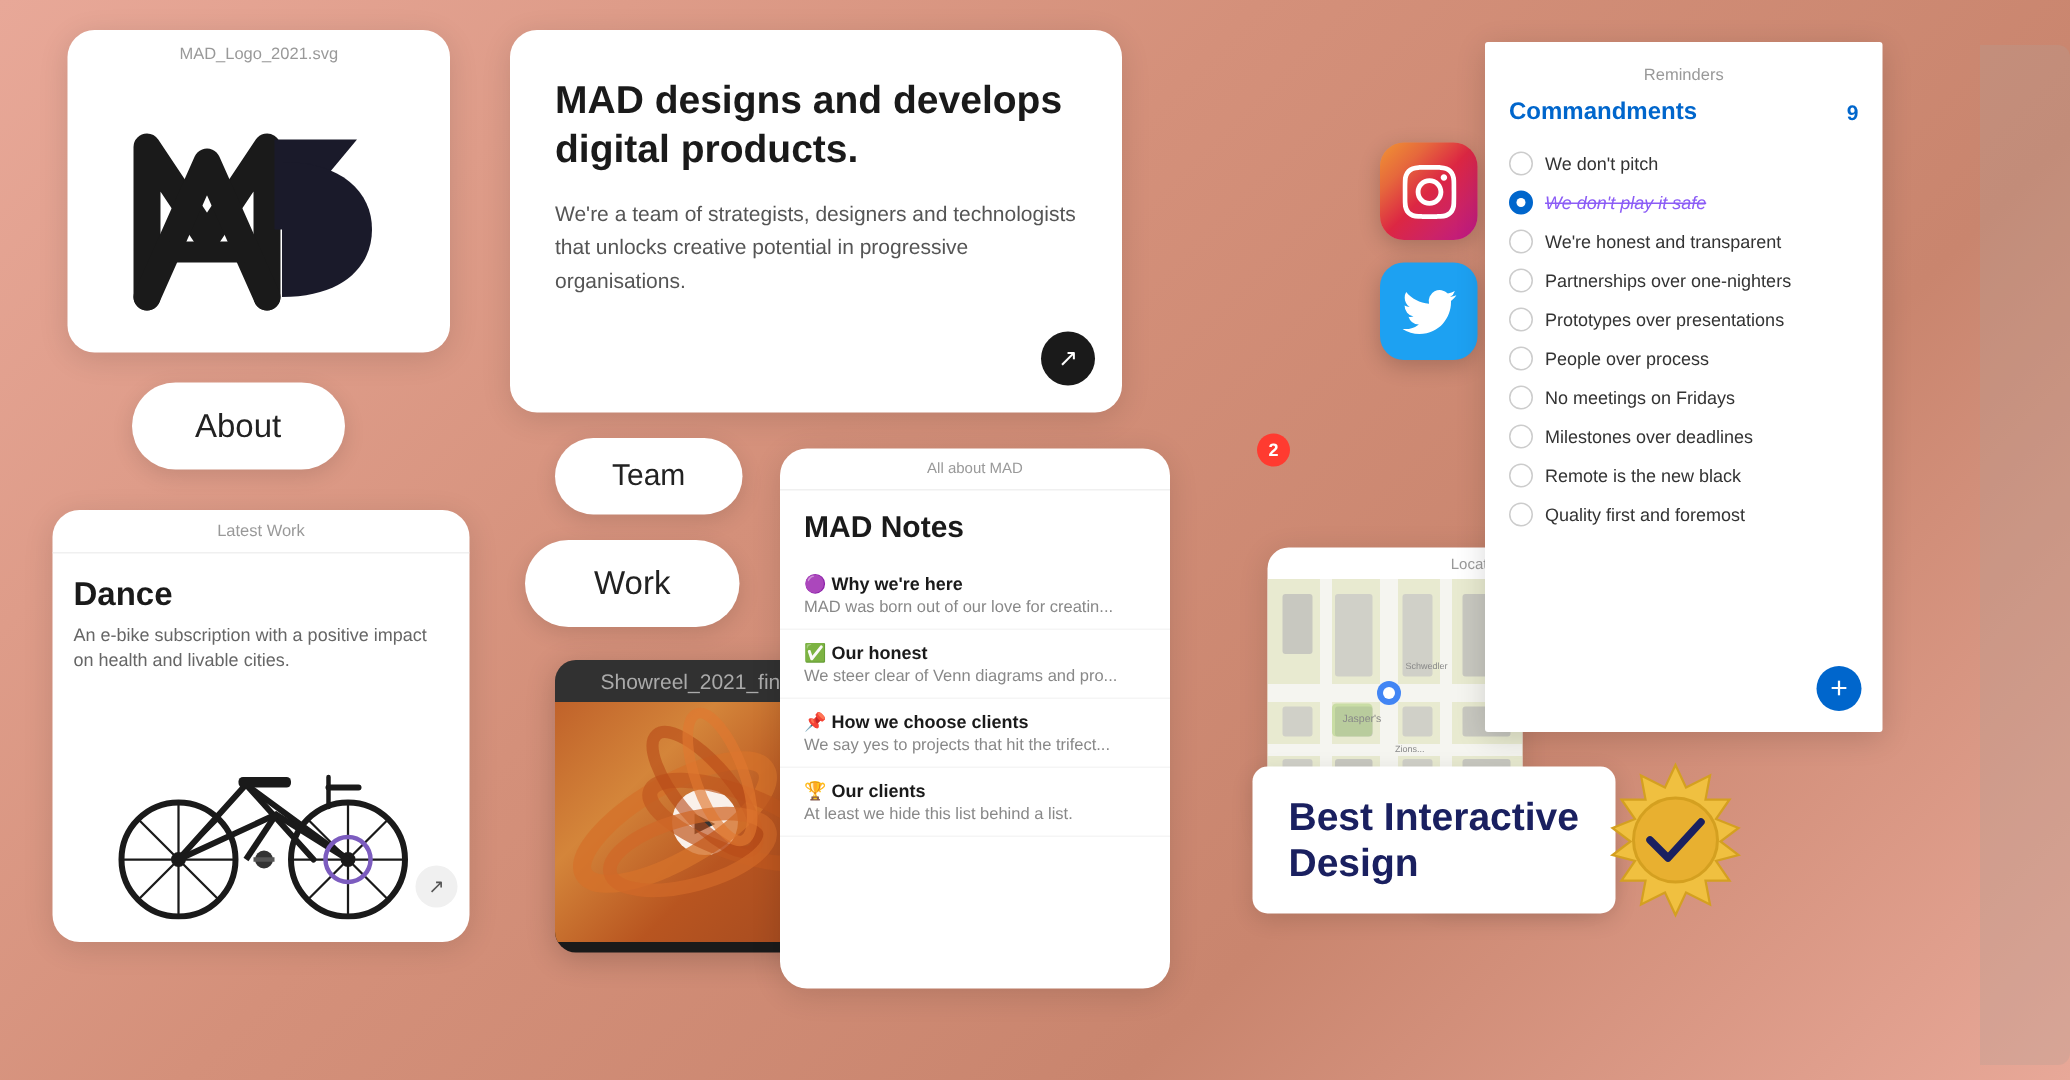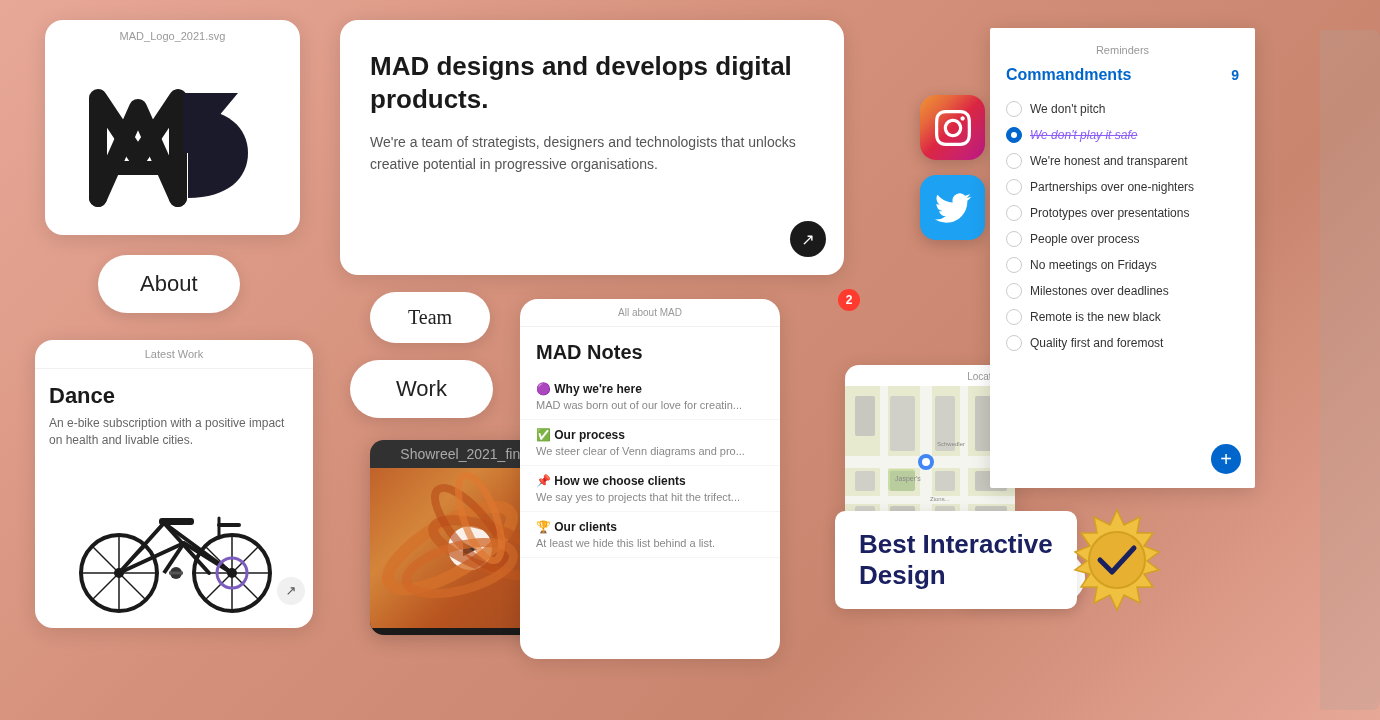--- a/index.html
+++ b/index.html
@@ -58,21 +58,21 @@
     .mad-logo-svg {
       flex: 1;
       display: flex;
       align-items: center;
       justify-content: center;
     }
 
     
     .about-btn {
       position: absolute;
-      left: 98px;
+      left: 88px;
       top: 255px;
       background: white;
       border-radius: 50px;
       padding: 16px 42px;
       box-shadow: 0 4px 15px rgba(0,0,0,0.12);
       font-size: 22px;
       font-weight: 500;
       color: #222;
       cursor: pointer;
       border: none;
@@ -140,21 +140,21 @@
       font-size: 13px;
       color: #555;
       cursor: pointer;
     }
 
     
     .mad-intro-card {
       position: absolute;
       left: 340px;
       top: 20px;
-      width: 504px;
+      width: 408px;
       height: 255px;
       background: white;
       border-radius: 18px;
       padding: 30px;
       box-shadow: 0 4px 20px rgba(0,0,0,0.12);
     }
 
     .mad-intro-title {
       font-size: 26px;
       font-weight: 700;
@@ -192,21 +192,20 @@
       top: 290px;
       background: white;
       border-radius: 50px;
       padding: 14px 38px;
       box-shadow: 0 4px 15px rgba(0,0,0,0.12);
       font-size: 20px;
       font-weight: 500;
       color: #222;
       cursor: pointer;
       border: none;
-      font-family: Liberation Serif, serif;
     }
 
     
     .work-btn {
       position: absolute;
       left: 340px;
       top: 356px;
       background: white;
       border-radius: 50px;
       padding: 16px 46px;
@@ -623,21 +622,21 @@
 
   <div class="mad-notes-card">
     <div class="notes-header">All about MAD</div>
     <div class="notes-title">MAD Notes</div>
     <div id="notes-items">
         <div class="note-item">
       <div class="note-item-title">🟣 Why we're here</div>
       <div class="note-item-desc">MAD was born out of our love for creatin...</div>
     </div>
         <div class="note-item">
-      <div class="note-item-title">✅ Our process</div>
+      <div class="note-item-title">✅ Our honest</div>
       <div class="note-item-desc">We steer clear of Venn diagrams and pro...</div>
     </div>
         <div class="note-item">
       <div class="note-item-title">📌 How we choose clients</div>
       <div class="note-item-desc">We say yes to projects that hit the trifect...</div>
     </div>
         <div class="note-item">
       <div class="note-item-title">🏆 Our clients</div>
       <div class="note-item-desc">At least we hide this list behind a list.</div>
     </div>

